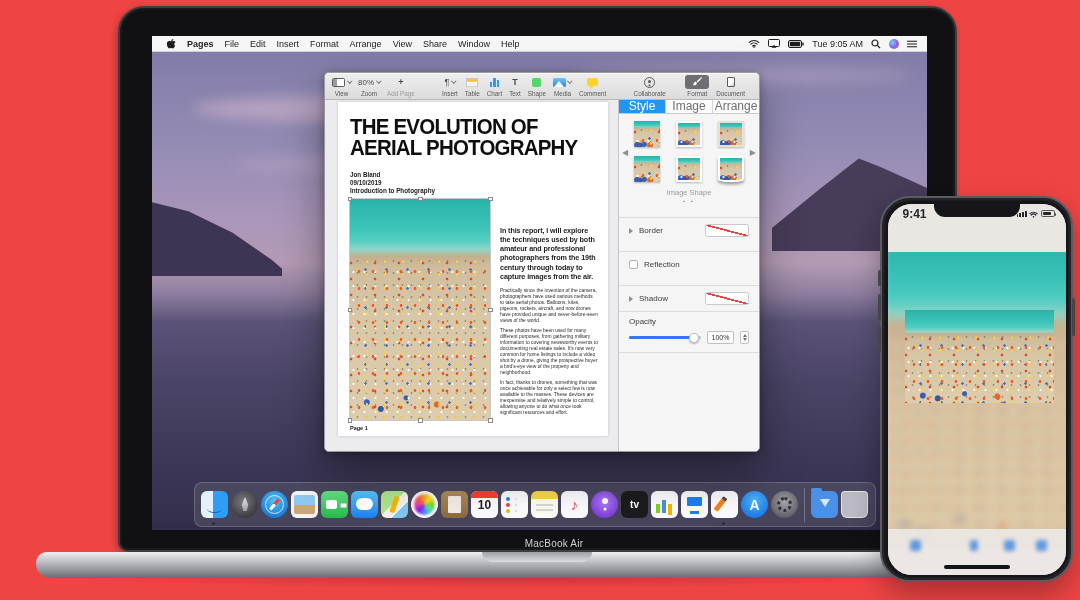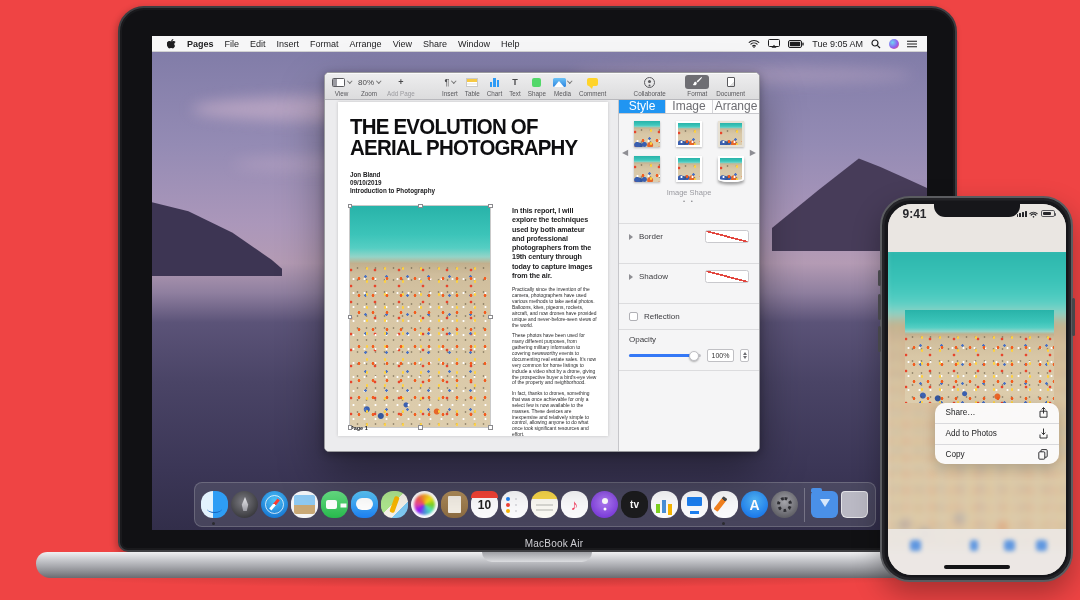--- a/index.html
+++ b/index.html
@@ -42,21 +42,21 @@
   .siri { width:10px; height:10px; border-radius:50%;
           background:radial-gradient(circle at 35% 35%,#6fd4f2,#8e5ef0 55%,#e8527f 85%); }
   .menubar svg { display:block; }
 
   
   .dock { position:absolute; left:42px; top:446px; width:682px; height:45px; z-index:4;
           background:rgba(96,96,114,.45); border:1px solid rgba(255,255,255,.18); border-radius:8px;
           display:flex; align-items:center; gap:3px; padding:0 6px; }
   .di { width:27px; height:27px; flex:0 0 auto; position:relative; }
   .di-run::after { content:""; position:absolute; left:11px; bottom:-7px; width:3px; height:3px; border-radius:50%; background:#2b2b30; }
-  .dsq { width:27px; height:27px; border-radius:12px; }
+  .dsq { width:27px; height:27px; border-radius:6px; }
   .dcir { width:27px; height:27px; border-radius:50%; }
   .dock-sep { width:1px; height:34px; background:rgba(255,255,255,.25); margin:0 3px; }
   .i-finder { background:linear-gradient(90deg,#e3f2fd 0 46%,#2e9df5 46%); position:relative; }
   .i-finder::after { content:""; position:absolute; left:6px; top:14px; width:15px; height:7px; border-bottom:1.6px solid #1565c0; border-radius:50%; }
   .i-launch { background:radial-gradient(circle at 45% 40%,#7b7b81,#39393d 75%); position:relative; }
   .i-launch::after { content:""; position:absolute; left:10px; top:6px; width:8px; height:14px;
     background:linear-gradient(180deg,#e8e8ec,#9c9ca4); clip-path:polygon(50% 0,90% 55%,72% 100%,28% 100%,10% 55%); }
   .i-safari { background:radial-gradient(circle at 50% 35%,#4fc3f7,#1676d2 80%); position:relative; }
   .i-safari::before { content:""; position:absolute; inset:4px; border-radius:50%; border:1px solid rgba(255,255,255,.75); }
   .i-safari::after { content:""; position:absolute; left:12px; top:7px; width:3px; height:13px;
@@ -145,21 +145,21 @@
   .tb-format .icwrap { background:#6e6e73; border-radius:3px; padding:1.5px 7px; }
   .ic-doc { width:8px; height:10px; border:1px solid #5a5a5e; border-radius:1px; background:linear-gradient(135deg,#fff 70%,#ddd 70%); }
   .tb-gap { width:16px; } .tb-gap2 { width:26px; }
 
   .wcontent { flex:1; display:flex; min-height:0; }
   .docarea { width:293px; background:#ececee; position:relative; overflow:hidden; }
   .page { position:absolute; left:13px; top:2px; width:270px; height:334px; background:#fff; box-shadow:0 0 3px rgba(0,0,0,.18); }
   .doc-title { margin:14px 12px 0; font-size:20.5px; line-height:18.5px; font-weight:900; letter-spacing:-0.8px;
                color:#0e0e10; transform:scale(1,1.12); transform-origin:left top; }
   .byline { margin:18px 12px 0; font-size:6.3px; font-weight:bold; line-height:8px; color:#1a1a1c; }
-  .cols { position:absolute; left:12px; right:10px; top:104px; bottom:16px; display:flex; gap:22px; }
+  .cols { position:absolute; left:12px; right:10px; top:104px; bottom:16px; display:flex; gap:10px;align-items:flex-end; }
   .docimg { position:relative; width:140px; flex:0 0 auto; height:221px; outline:0.5px solid #c9c9c9; }
   .beach { background:
       radial-gradient(circle at 12% 92%, #3a5fb0 2.5px, transparent 3.5px),
       radial-gradient(circle at 22% 95%, #34579f 2.5px, transparent 3.5px),
       radial-gradient(circle at 40% 90%, #3a5fb0 2px, transparent 3px),
       radial-gradient(circle at 62% 93%, #e8682a 2.5px, transparent 3.5px),
       linear-gradient(180deg,#28b3a9 0%,#3cc4b9 13%,#55cec3 19%,#93d4c8 23%,#c2b08e 26%,#cfbd9c 31%,#d8c7a6 50%,#ddcdad 100%); }
   .beach .dots { position:absolute; left:0; right:0; top:27%; bottom:0; background-image:
       radial-gradient(circle, #f25c1e 1.1px, transparent 1.7px),
       radial-gradient(circle, #ffd23f 1px, transparent 1.5px),
@@ -182,21 +182,21 @@
   .tab.active { background:#2095f2; color:#fff; }
   .stylegrid { position:relative; padding:7px 14px 2px; display:grid; grid-template-columns:repeat(3,26px); gap:9px 16px; justify-content:center; }
   .thumb { width:26px; height:26px; position:relative; box-shadow:0 1px 2px rgba(0,0,0,.25); }
   .thumb.b-white { border:2px solid #fff; }
   .thumb.b-gray { border:2px solid #e6e1d5; }
   .thumb.curl { border:2px solid #fff; box-shadow:0 2.5px 3px rgba(0,0,0,.35); border-radius:0 0 40% 40%/0 0 12% 12%; }
   .sg-arrow { position:absolute; top:34px; font-size:8px; color:#8e8e93; }
   .sg-l { left:3px; } .sg-r { right:3px; }
   .caption { text-align:center; color:#9a9aa0; font-size:7.5px; margin-top:4px; }
   .capdots { text-align:center; color:#8e8e93; font-size:6px; letter-spacing:2px; margin-top:1px; }
-  .srow { display:flex; align-items:center; padding:0 10px; height:26px; border-top:1px solid #dcdcde; margin-top:14px; }
+  .srow { display:flex; align-items:center; padding:0 10px; height:26px; border-top:1px solid #dcdcde; margin-top:8px; }
   .srow:first-of-type { border-top:none; }
   .tri { width:0; height:0; border-left:4px solid #8e8e93; border-top:3px solid transparent; border-bottom:3px solid transparent; display:inline-block; margin-right:6px; }
   .well { margin-left:auto; width:44px; height:13px; background:#fff; border:1px solid #c9c9cd; border-radius:2.5px;
           background-image:linear-gradient(to top right,transparent 46%,#e2463e 46%,#e2463e 54%,transparent 54%); }
   .cbox { width:9px; height:9px; background:#fff; border:1px solid #b0b0b5; border-radius:2px; margin-right:6px; }
   .oprow { padding:5px 10px 0; border-top:1px solid #dcdcde; }
   .opctl { display:flex; align-items:center; gap:6px; padding:5px 10px 8px; }
   .track { position:relative; flex:1; height:3px; background:#c8c8cd; border-radius:2px; }
   .fill { position:absolute; left:0; top:0; bottom:0; width:90%; background:#3478f6; border-radius:2px; }
   .knob { position:absolute; left:calc(90% - 5px); top:-3.5px; width:10px; height:10px; border-radius:50%; background:#fff;
@@ -475,27 +475,27 @@
             </div>
             <div class="caption">Image Shape</div>
             <div class="capdots">• •</div>
             <div style="height:5px;"></div>
             <div class="srow">
               <span class="tri"></span>
               <span>Border</span>
               <span class="well"></span>
             </div>
             <div class="srow">
+              <span class="cbox"></span>
+              <span>Reflection</span>
+            </div>
+            <div class="srow">
               <span class="tri"></span>
               <span>Shadow</span>
               <span class="well"></span>
-            </div>
-            <div class="srow">
-              <span class="cbox"></span>
-              <span>Reflection</span>
             </div>
             <div class="oprow">
               <span>Opacity</span>
             </div>
             <div class="opctl">
               <span class="track">
                   <span class="fill"></span>
                   <span class="knob"></span>
                 </span>
               <span class="opval">100%</span>
@@ -625,45 +625,18 @@
       </div>
       <div class="ph-sharp beach">
           <div class="dots"></div>
         </div>
       <div class="ph-botblur"></div>
       <span class="ph-tooldot td1"></span>
       <span class="ph-tooldot td2"></span>
       <span class="ph-tooldot td3"></span>
       <span class="ph-tooldot td4"></span>
 
-      <div class="ctx">
-        <div class="ctx-row">
-          <span>Share…</span>
-          <span class="ctx-ic">
-            <svg width="9" height="11" viewBox="0 0 9 11" fill="none" stroke="#1d1d1f" stroke-width="0.9">
-              <path d="M1 4.2h7v6H1zM4.5 6.5V0.8M2.6 2.4 4.5 0.6l1.9 1.8"></path>
-              </svg>
-          </span>
-        </div>
-        <div class="ctx-row">
-          <span>Add to Photos</span>
-          <span class="ctx-ic">
-            <svg width="9" height="11" viewBox="0 0 9 11" fill="none" stroke="#1d1d1f" stroke-width="0.9">
-              <path d="M1 6.5v3.5h7V6.5M4.5 0.5v6M2.6 4.7l1.9 1.8 1.9-1.8"></path>
-              </svg>
-          </span>
-        </div>
-        <div class="ctx-row">
-          <span>Copy</span>
-          <span class="ctx-ic">
-            <svg width="10" height="11" viewBox="0 0 10 11" fill="none" stroke="#1d1d1f" stroke-width="0.9">
-              <rect x="0.8" y="2.8" width="6" height="7.4" rx="1"></rect>
-                <path d="M3 2.8V1.6a1 1 0 0 1 1-1h4.2a1 1 0 0 1 1 1v5.6a1 1 0 0 1-1 1H6.8"></path>
-              </svg>
-          </span>
-        </div>
-      </div>
 
       <div class="home"></div>
     </div>
   </div>
 
 </div>
 
 </body></html>

